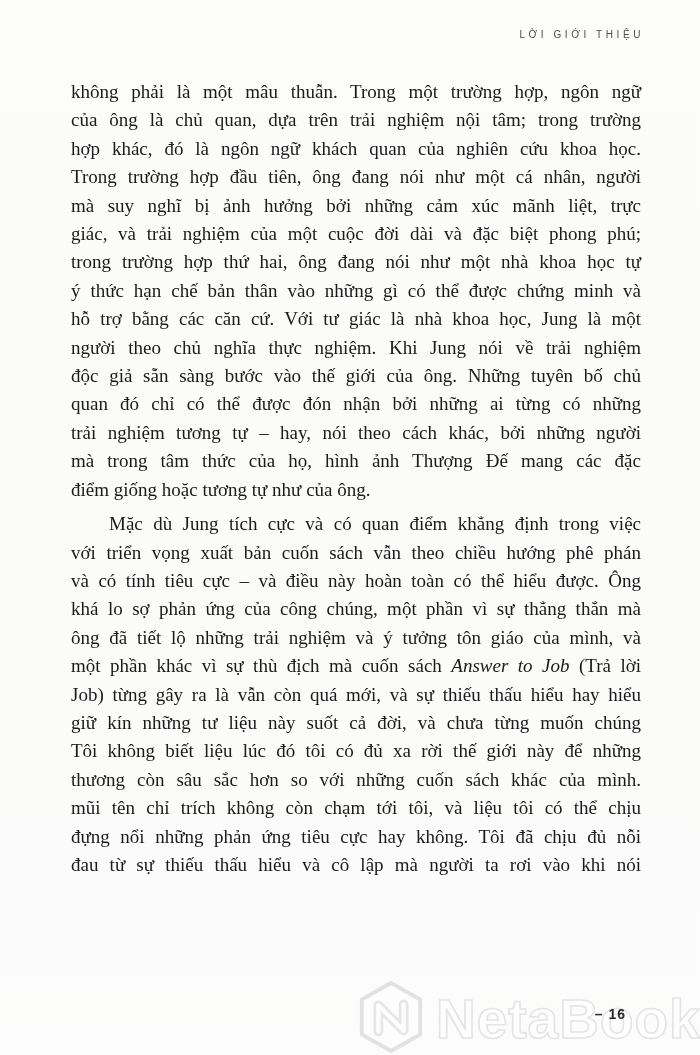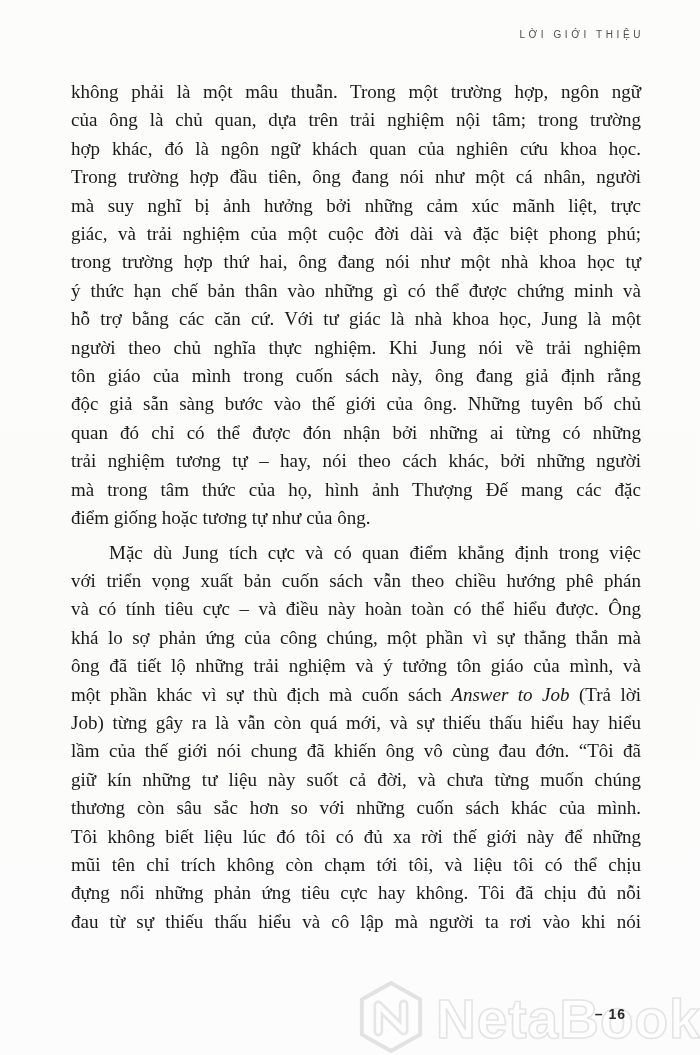--- a/index.html
+++ b/index.html
@@ -101,39 +101,37 @@
         <div class="text-line">không phải là một mâu thuẫn. Trong một trường hợp, ngôn ngữ</div>
         <div class="text-line">của ông là chủ quan, dựa trên trải nghiệm nội tâm; trong trường</div>
         <div class="text-line">hợp khác, đó là ngôn ngữ khách quan của nghiên cứu khoa học.</div>
         <div class="text-line">Trong trường hợp đầu tiên, ông đang nói như một cá nhân, người</div>
         <div class="text-line">mà suy nghĩ bị ảnh hưởng bởi những cảm xúc mãnh liệt, trực</div>
         <div class="text-line">giác, và trải nghiệm của một cuộc đời dài và đặc biệt phong phú;</div>
         <div class="text-line">trong trường hợp thứ hai, ông đang nói như một nhà khoa học tự</div>
         <div class="text-line">ý thức hạn chế bản thân vào những gì có thể được chứng minh và</div>
         <div class="text-line">hỗ trợ bằng các căn cứ. Với tư giác là nhà khoa học, Jung là một</div>
         <div class="text-line">người theo chủ nghĩa thực nghiệm. Khi Jung nói về trải nghiệm</div>
-        <div class="text-line">tôn giáo của mình trong cuốn sách này, ông đang giả định rằng</div>
         <div class="text-line">độc giả sẵn sàng bước vào thế giới của ông. Những tuyên bố chủ</div>
         <div class="text-line">quan đó chỉ có thể được đón nhận bởi những ai từng có những</div>
         <div class="text-line">trải nghiệm tương tự – hay, nói theo cách khác, bởi những người</div>
         <div class="text-line">mà trong tâm thức của họ, hình ảnh Thượng Đế mang các đặc</div>
         <div class="text-line no-justify-last">điểm giống hoặc tương tự như của ông.</div>
       </div>
       <div class="paragraph indent">
         <div class="text-line">Mặc dù Jung tích cực và có quan điểm khẳng định trong việc</div>
         <div class="text-line">với triển vọng xuất bản cuốn sách vẫn theo chiều hướng phê phán</div>
         <div class="text-line">và có tính tiêu cực – và điều này hoàn toàn có thể hiểu được. Ông</div>
         <div class="text-line">khá lo sợ phản ứng của công chúng, một phần vì sự thẳng thắn mà</div>
         <div class="text-line">ông đã tiết lộ những trải nghiệm và ý tưởng tôn giáo của mình, và</div>
         <div class="text-line"><span>một phần khác vì sự thù địch mà cuốn sách </span><span class="italic">Answer to Job</span><span> (Trả lời</span></div>
         <div class="text-line">Job) từng gây ra là vẫn còn quá mới, và sự thiếu thấu hiểu hay hiểu</div>
-        <div class="text-line">lầm của thế giới nói chung đã khiến ông vô cùng đau đớn. “Tôi đã</div>
         <div class="text-line">giữ kín những tư liệu này suốt cả đời, và chưa từng muốn chúng</div>
+        <div class="text-line">Tôi không biết liệu lúc đó tôi có đủ xa rời thế giới này để những</div>
         <div class="text-line">thương còn sâu sắc hơn so với những cuốn sách khác của mình.</div>
-        <div class="text-line">Tôi không biết liệu lúc đó tôi có đủ xa rời thế giới này để những</div>
         <div class="text-line">mũi tên chỉ trích không còn chạm tới tôi, và liệu tôi có thể chịu</div>
         <div class="text-line">đựng nổi những phản ứng tiêu cực hay không. Tôi đã chịu đủ nỗi</div>
         <div class="text-line">đau từ sự thiếu thấu hiểu và cô lập mà người ta rơi vào khi nói</div>
       </div>
     </div>
 
   <div class="watermark">
     <span class="watermark-logo">
       <svg width="70" height="74" viewBox="0 0 72 76">
         <polygon points="36,3 66,20 66,56 36,73 6,56 6,20" fill="#fdfdfd" stroke="#e2e2e3" stroke-width="4" stroke-linejoin="round"></polygon>

